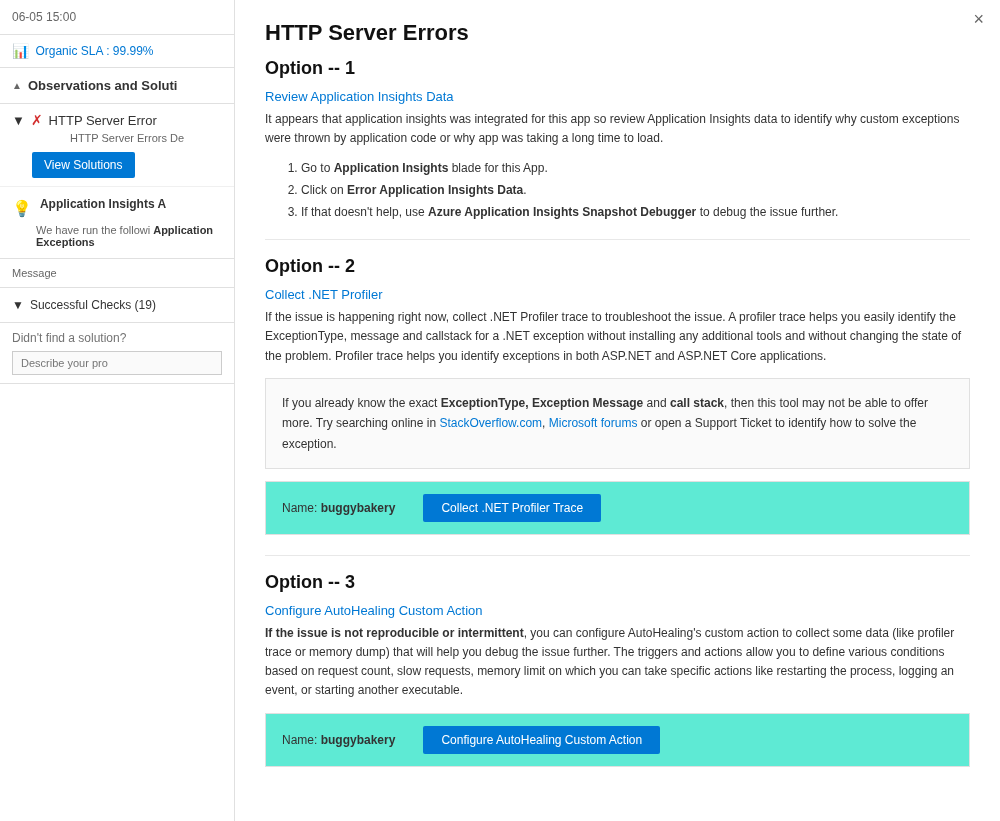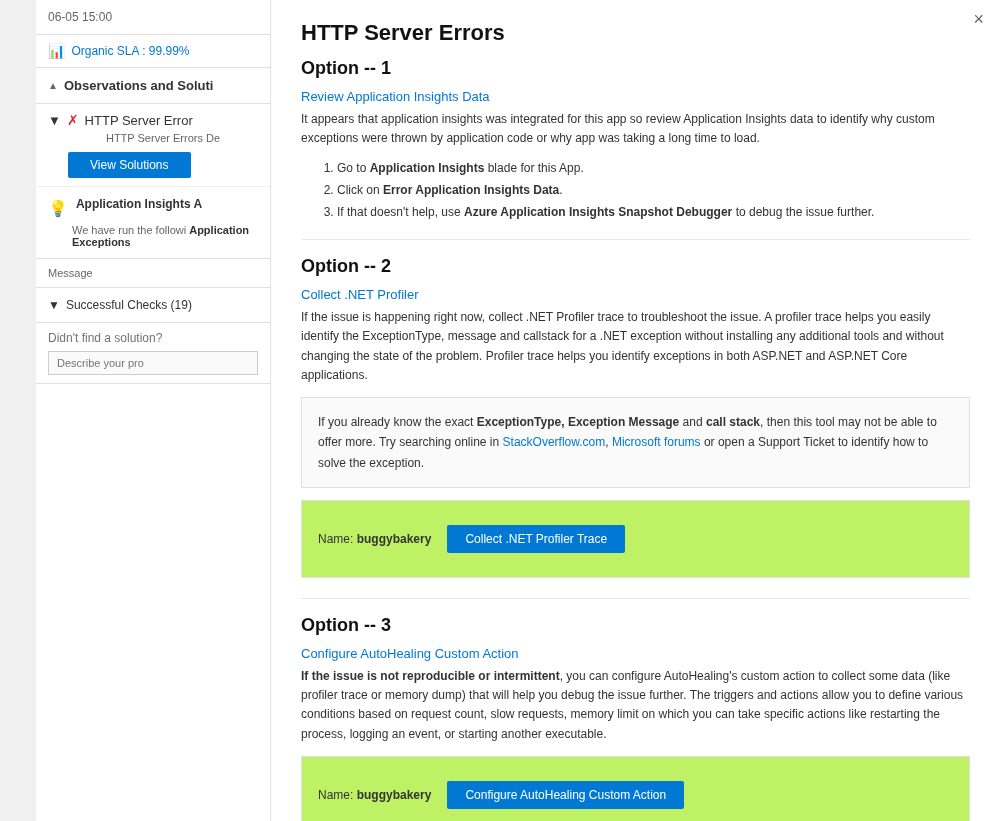--- a/index.html
+++ b/index.html
@@ -21,21 +21,20 @@
 
     
     .left-panel {
       width: 235px;
       min-width: 235px;
       background: #fff;
       border-right: 1px solid #e0e0e0;
       padding: 0;
       overflow: hidden;
       position: relative;
-      margin-left: 36px;
     }
 
     .left-header {
       padding: 10px 12px;
       font-size: 12px;
       color: #666;
       border-bottom: 1px solid #e0e0e0;
     }
 
     .sla-bar {
@@ -90,21 +89,21 @@
       color: #666;
       margin-left: 20px;
       margin-bottom: 8px;
       text-align: center;
     }
 
     .view-solutions-btn {
       background: #0078d4;
       color: #fff;
       border: none;
-      padding: 6px 22px;
+      padding: 6px 12px;
       font-size: 12px;
       cursor: pointer;
       margin-left: 20px;
       border-radius: 2px;
     }
 
     .app-insights-section {
       padding: 10px 12px;
       border-bottom: 1px solid #e0e0e0;
     }
@@ -251,24 +250,24 @@
     }
 
     .info-box a, .link-text {
       color: #0078d4;
       text-decoration: none;
     }
 
     .action-row {
       display: flex;
       align-items: center;
-      gap: 16px;
-      padding: 24px 16px;
+      gap: 28px;
+      padding: 12px 16px;
       border: 1px solid #e0e0e0;
-      background: #bef264;
+      background: #5eead4;
       margin: 12px 0 20px 0;
     }
 
     .name-label {
       font-size: 12px;
       color: #333;
     }
 
     .name-label b {
       font-weight: 600;

